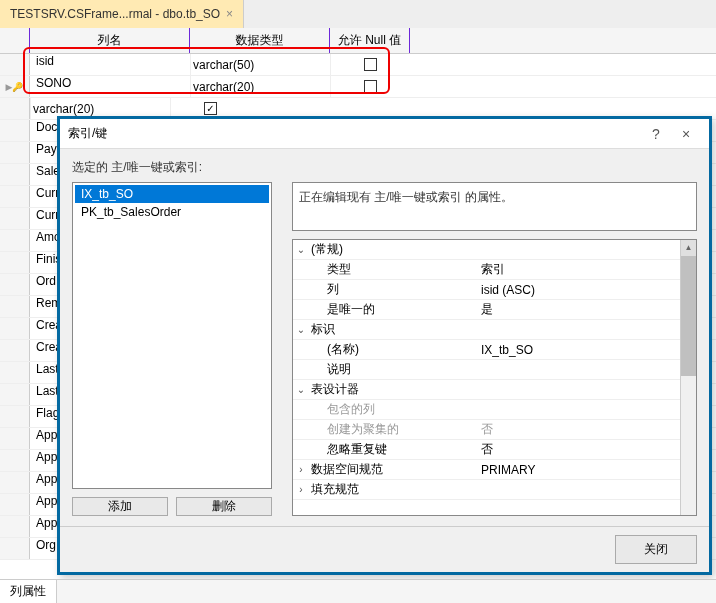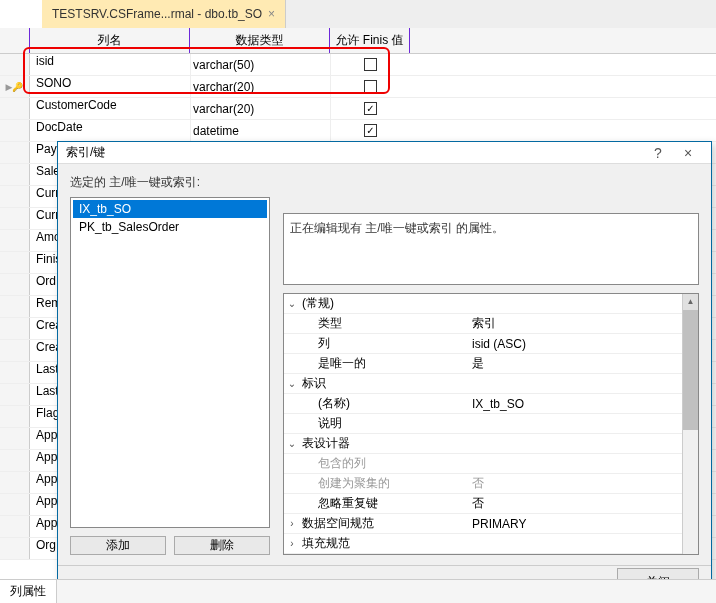--- a/index.html
+++ b/index.html
@@ -1,18 +1,18 @@
 <!DOCTYPE html>
 <html><head>
 <meta charset="utf-8">
 <style>
 * { box-sizing: border-box; margin: 0; padding: 0; font-family: "Microsoft YaHei", "Segoe UI", sans-serif; font-size: 12px; }
 body { background: #fff; width: 716px; height: 603px; overflow: hidden; position: relative; }
 
-.tab-bar { background: #eee; height: 28px; display: flex; margin-left: 42px; }
+.tab-bar { background: #eee; height: 28px; display: flex; }
 .tab { background: #ffeab3; border-right: 1px solid #ccc; padding: 5px 10px; display: flex; align-items: center; gap: 6px; }
 .tab-title { color: #333; }
 .tab-close { color: #888; cursor: pointer; font-family: Arial; }
 
 .grid-area { background: #fff; }
 .grid-header { display: flex; background: #f5f5f5; border-bottom: 1px solid #ccc; }
 .grid-header > div { padding: 4px 0; text-align: center; border-right: 1px solid #6d28d9; }
 .col-sel { width: 30px; }
 .col-name { width: 160px; }
 .col-type { width: 140px; }
@@ -34,39 +34,39 @@
 
 .callout-red { position: absolute; border: 2px solid #e00; pointer-events: none; border-radius: 6px; }
 .callout-1 { top: 47px; left: 23px; width: 367px; height: 47px; }
 .callout-2 { top: 213px; left: 75px; width: 157px; height: 58px; }
 .callout-3 { top: 313px; left: 290px; width: 265px; height: 67px; }
 
 .annotation { position: absolute; color: #e00; font-size: 18px; font-weight: 500; pointer-events: none; }
 .ann1 { top: 277px; left: 100px; }
 .ann2 { top: 302px; left: 81px; }
 
-.dialog { position: absolute; top: 141px; left: 57px; width: 655px; height: 459px; background: #f0f0f0; border: 1px solid #0369a1; box-shadow: 3px 3px 8px rgba(0,0,0,0.2); display: flex; flex-direction: column; }
+.dialog { position: absolute; top: 116px; left: 57px; width: 655px; height: 459px; background: #f0f0f0; border: 3px solid #0369a1; box-shadow: 3px 3px 8px rgba(0,0,0,0.2); display: flex; flex-direction: column; }
 .dialog-titlebar { height: 30px; background: #fff; border-bottom: 1px solid #ddd; display: flex; align-items: center; padding: 0 8px; }
 .dialog-title { flex: 1; }
 .dialog-help, .dialog-close { width: 30px; text-align: center; cursor: pointer; font-size: 14px; color: #555; }
 
 .dialog-body { flex: 1; padding: 10px 12px; display: flex; flex-direction: column; gap: 6px; }
 .dlg-label { color: #333; }
 
-.dlg-content { flex: 1; display: flex; gap: 13px; }
+.dlg-content { flex: 1; display: flex; gap: 20px; }
 .dlg-left { width: 200px; display: flex; flex-direction: column; }
 .dlg-list { flex: 1; border: 1px solid #888; background: #fff; padding: 2px; }
 .dlg-list-item { padding: 2px 6px; }
 .dlg-list-item.selected { background: #0078d7; color: #fff; }
 
 .dlg-btns { display: flex; gap: 8px; margin-top: 8px; }
 .btn { border: 1px solid #aaa; background: #e9e9e9; padding: 0 0; text-align: center; flex: 1; cursor: pointer; }
 
 .dlg-right { flex: 1; display: flex; flex-direction: column; }
-.dlg-desc { border: 1px solid #888; background: #fff; padding: 6px; color: #333; height: 72px; margin-top: 16px; }
+.dlg-desc { border: 1px solid #888; background: #fff; padding: 6px; color: #333; height: 49px; }
 
 .prop-grid { flex: 1; border: 1px solid #888; background: #fff; margin-top: 8px; overflow: hidden; position: relative; }
 .prop-scroll { overflow-y: auto; height: 100%; }
 .prop-row { display: flex; border-bottom: 1px solid #eee; padding: 1px 0; align-items: center; }
 .prop-expand { width: 16px; text-align: center; color: #555; cursor: pointer; font-size: 10px; }
 .prop-label { flex: 0 0 170px; padding-left: 2px; }
 .prop-value { flex: 1; padding-left: 2px; }
 .prop-cat { font-weight: normal; }
 .prop-indent { padding-left: 18px; }
 .prop-disabled { color: #999; }
@@ -89,21 +89,21 @@
     <span class="tab-title">TESTSRV.CSFrame...rmal - dbo.tb_SO</span>
     <span class="tab-close">×</span>
   </div>
 </div>
 
 <div class="grid-area">
   <div class="grid-header">
     <div class="col-sel"></div>
     <div class="col-name">列名</div>
     <div class="col-type">数据类型</div>
-    <div class="col-null">允许 Finis 值</div>
+    <div class="col-null">允许 Null 值</div>
   </div>
   <div class="grid-body" id="grid-body">
       <div class="grid-row">
         <div class="col-sel"></div>
         <div class="col-name">isid</div>
         <div class="col-type">varchar(50)</div>
         <div class="col-null">
           <span class="checkbox"></span>
         </div>
       </div>
@@ -112,21 +112,20 @@
           <span class="key-icon">▶🔑</span>
         </div>
         <div class="col-name">SONO</div>
         <div class="col-type">varchar(20)</div>
         <div class="col-null">
           <span class="checkbox"></span>
         </div>
       </div>
       <div class="grid-row">
         <div class="col-sel"></div>
-        <div class="col-name">CustomerCode</div>
         <div class="col-type">varchar(20)</div>
         <div class="col-null">
           <span class="checkbox checked"></span>
         </div>
       </div>
       <div class="grid-row">
         <div class="col-sel"></div>
         <div class="col-name">DocDate</div>
         <div class="col-type">datetime</div>
         <div class="col-null">

